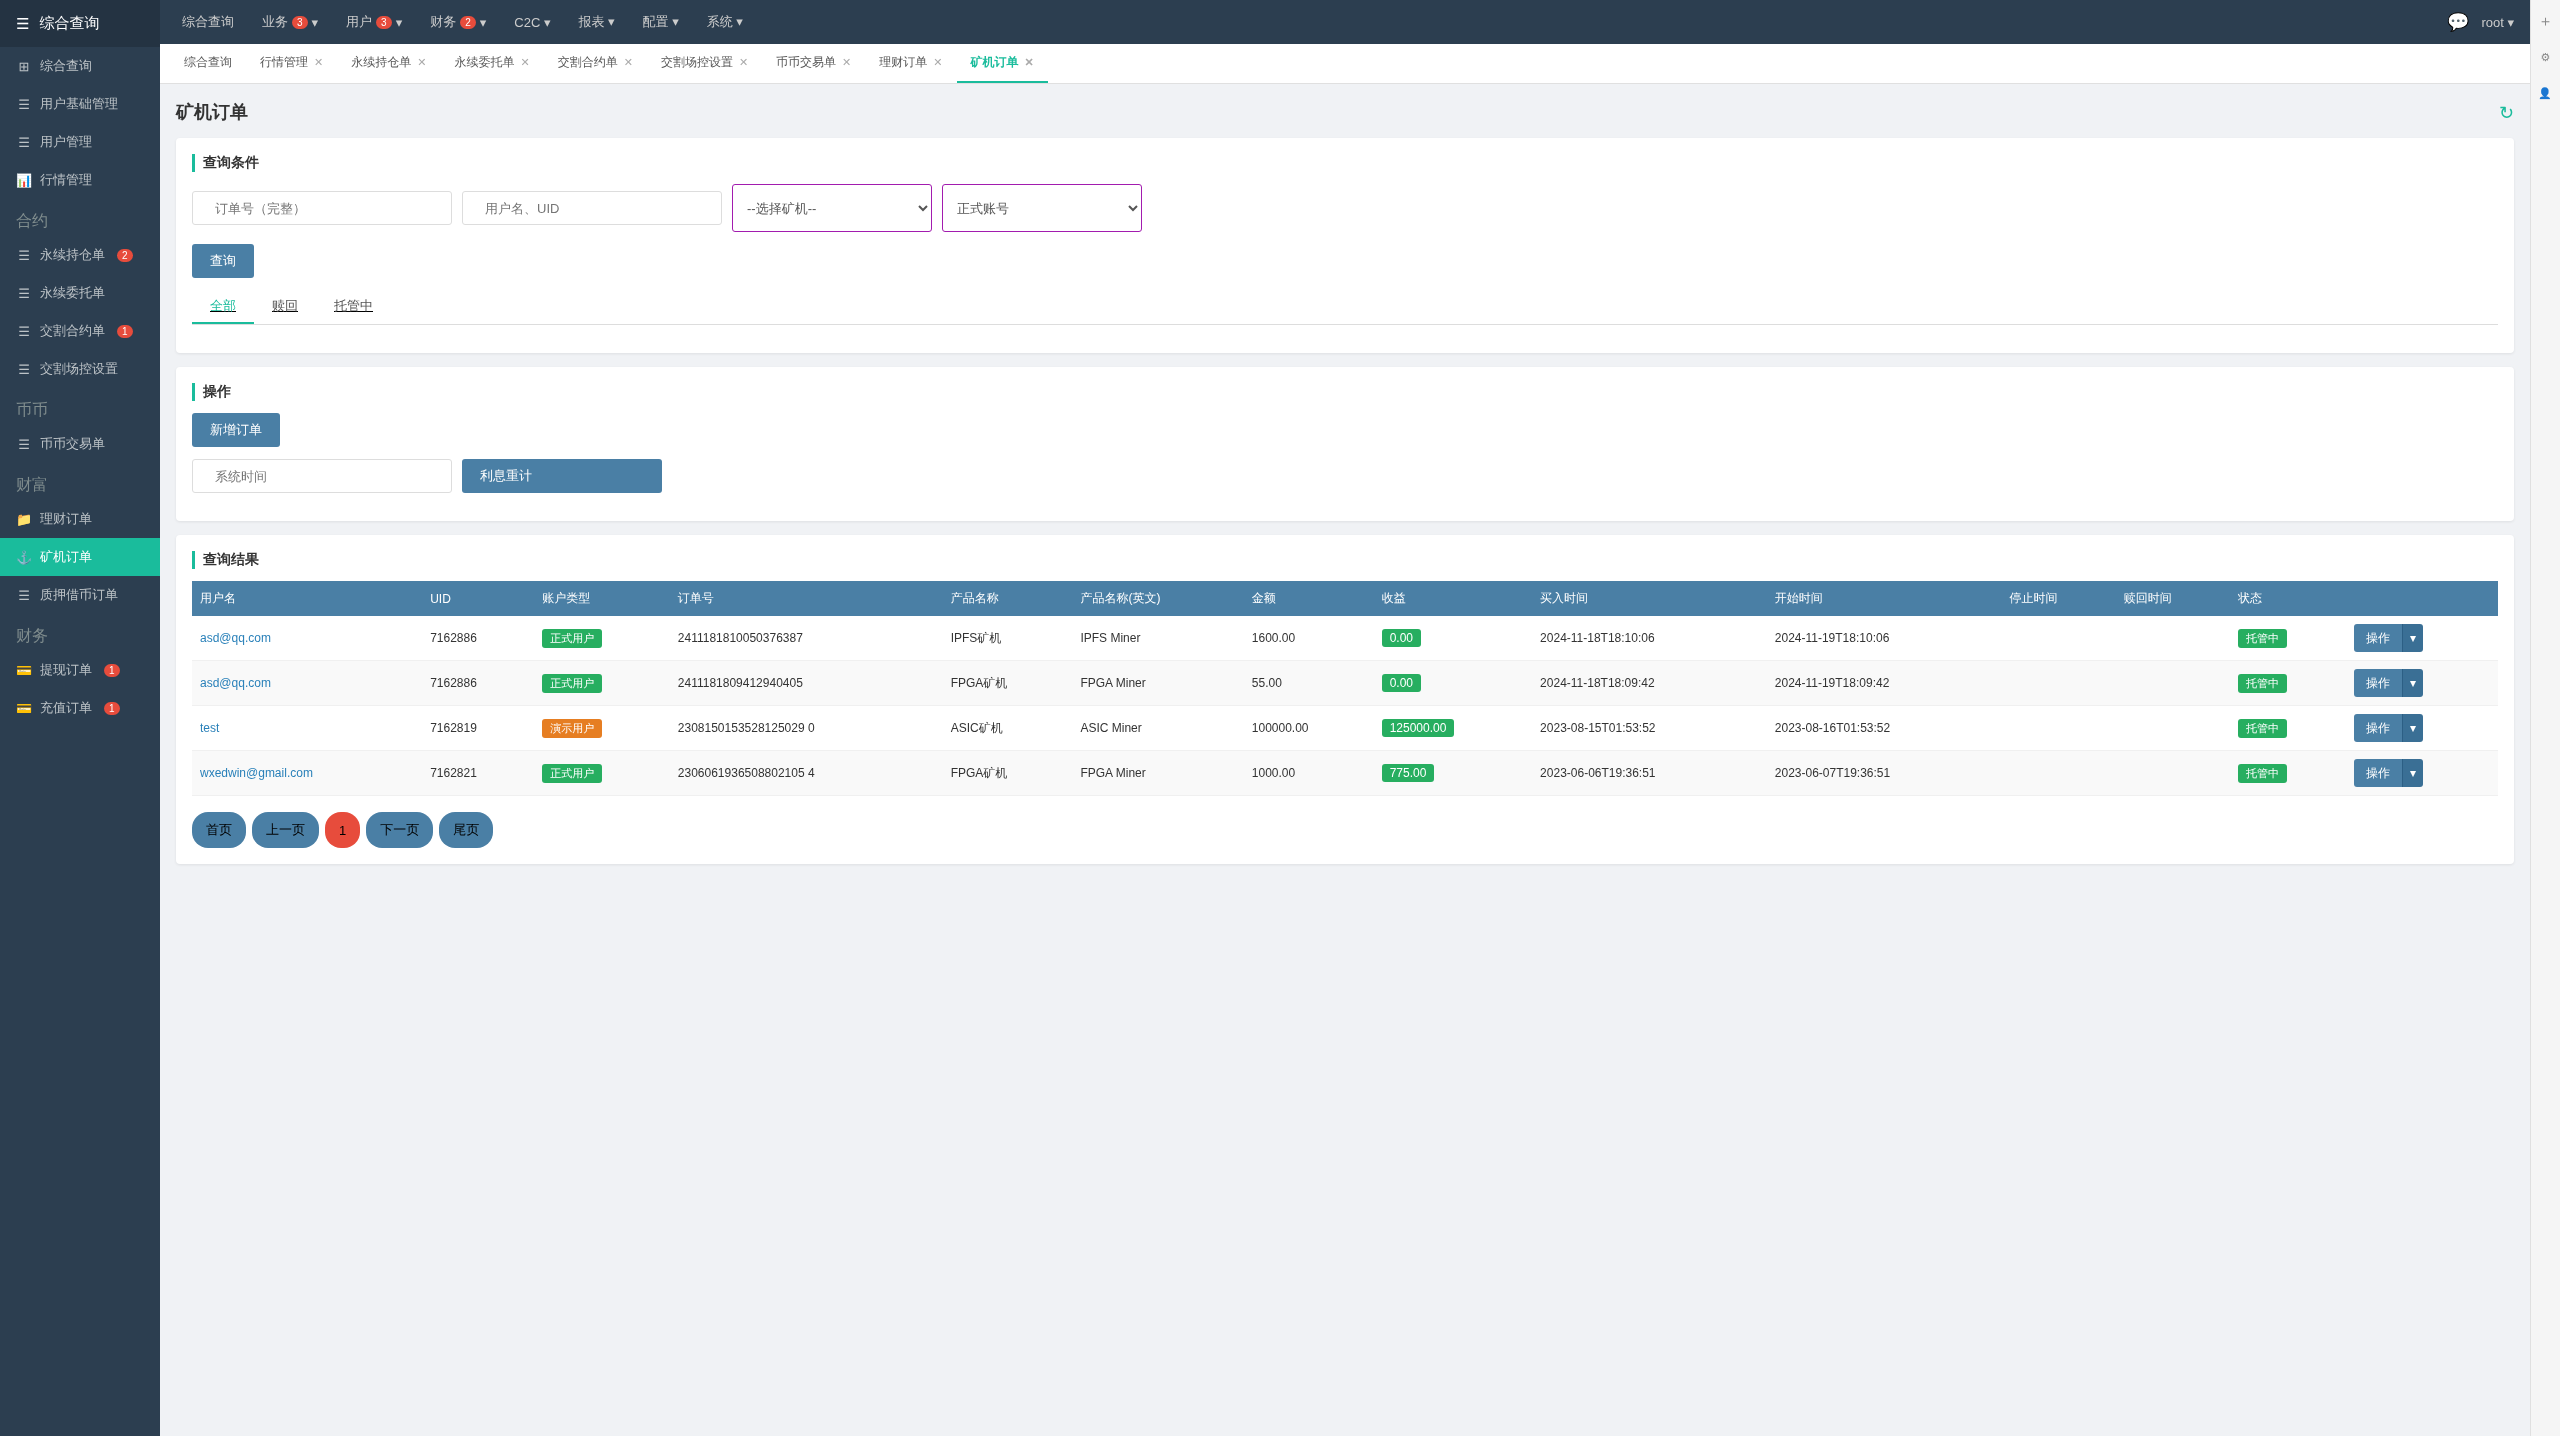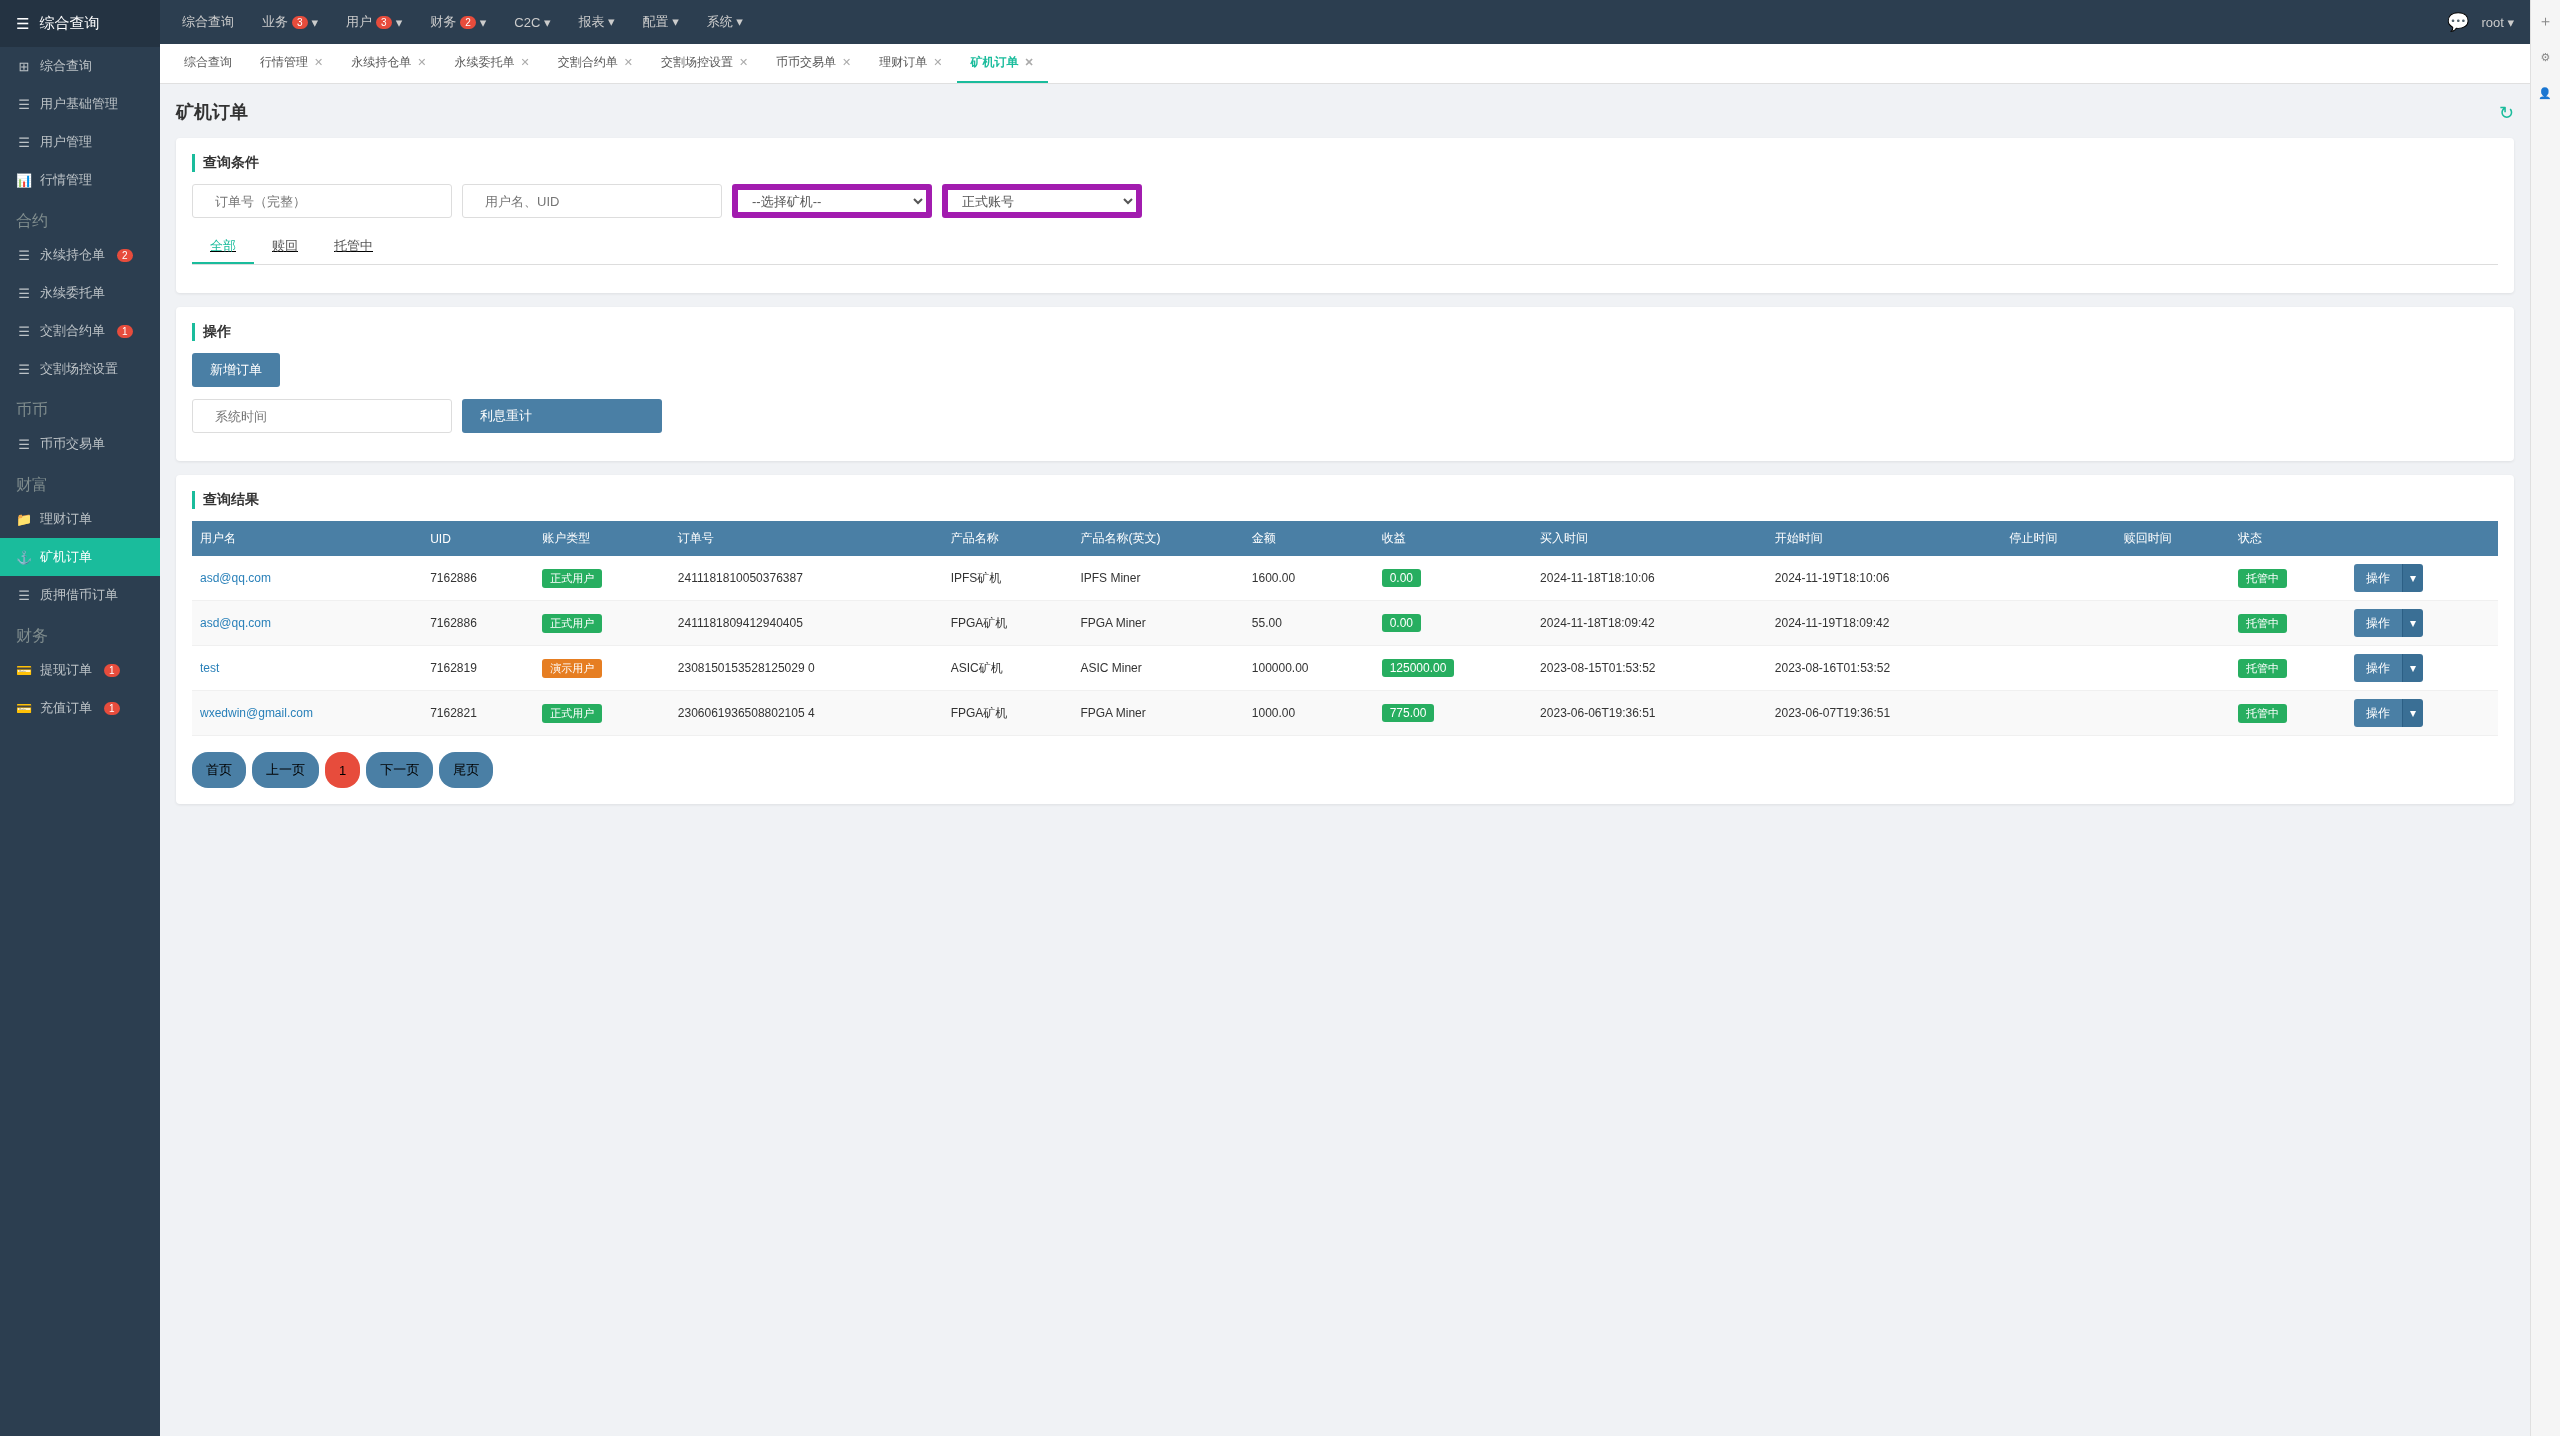--- a/index.html
+++ b/index.html
@@ -36,21 +36,21 @@
     .page-title { font-size: 18px; font-weight: bold; color: #333; margin-bottom: 14px; }
 
     
     .card { background: #fff; border-radius: 4px; padding: 16px; margin-bottom: 14px; box-shadow: 0 1px 3px rgba(0,0,0,0.08); }
     .section-label { font-size: 14px; font-weight: bold; color: #333; margin-bottom: 12px; border-left: 3px solid #1abc9c; padding-left: 8px; }
 
     
     .form-row { display: flex; align-items: center; gap: 10px; flex-wrap: wrap; margin-bottom: 12px; }
     .form-input { height: 34px; padding: 0 22px; border: 1px solid #ddd; border-radius: 3px; font-size: 13px; color: #555; outline: none; }
     .form-input-sm { width: 260px; }
-    .form-select { height: 34px; padding: 0 10px; border: 6px solid #a21caf; border-radius: 3px; font-size: 13px; color: #555; background: #fff; outline: none; min-width: 200px; }
+    .form-select { height: 48px; padding: 0 10px; border: 1px solid #a21caf; border-radius: 3px; font-size: 13px; color: #555; background: #fff; outline: none; min-width: 200px; }
 
     
     .btn { height: 34px; padding: 0 18px; border: none; border-radius: 3px; cursor: pointer; font-size: 13px; display: inline-flex; align-items: center; gap: 6px; }
     .btn-primary { background: #4a7fa5; color: #fff; }
     .btn-success { background: #5dade2; color: #fff; }
 
     
     .filter-tabs { display: flex; gap: 0; margin-bottom: 12px; border-bottom: 1px solid #ddd; text-decoration: underline; }
     .filter-tab { padding: 7px 18px; cursor: pointer; font-size: 13px; color: #555; border-bottom: 2px solid transparent; }
     .filter-tab.active { color: #1abc9c; border-bottom: 2px solid #1abc9c; }
@@ -234,20 +234,23 @@
       <div class="form-row">
         <input class="form-input form-input-sm" placeholder="订单号（完整）" style="">
         <input class="form-input form-input-sm" placeholder="用户名、UID" style="">
         <select class="form-select">
           <option>--选择矿机--</option>
         </select>
         <select class="form-select">
           <option>正式账号</option>
           <option>演示账号</option>
         </select>
+      </div>
+      <div class="form-row">
+        <button class="btn btn-primary">查询</button>
       </div>
       <div class="filter-tabs">
         <div class="filter-tab active">全部</div>
         <div class="filter-tab">赎回</div>
         <div class="filter-tab">托管中</div>
       </div>
     </div>
 
     <div class="card">
       <div class="section-label">操作</div>

